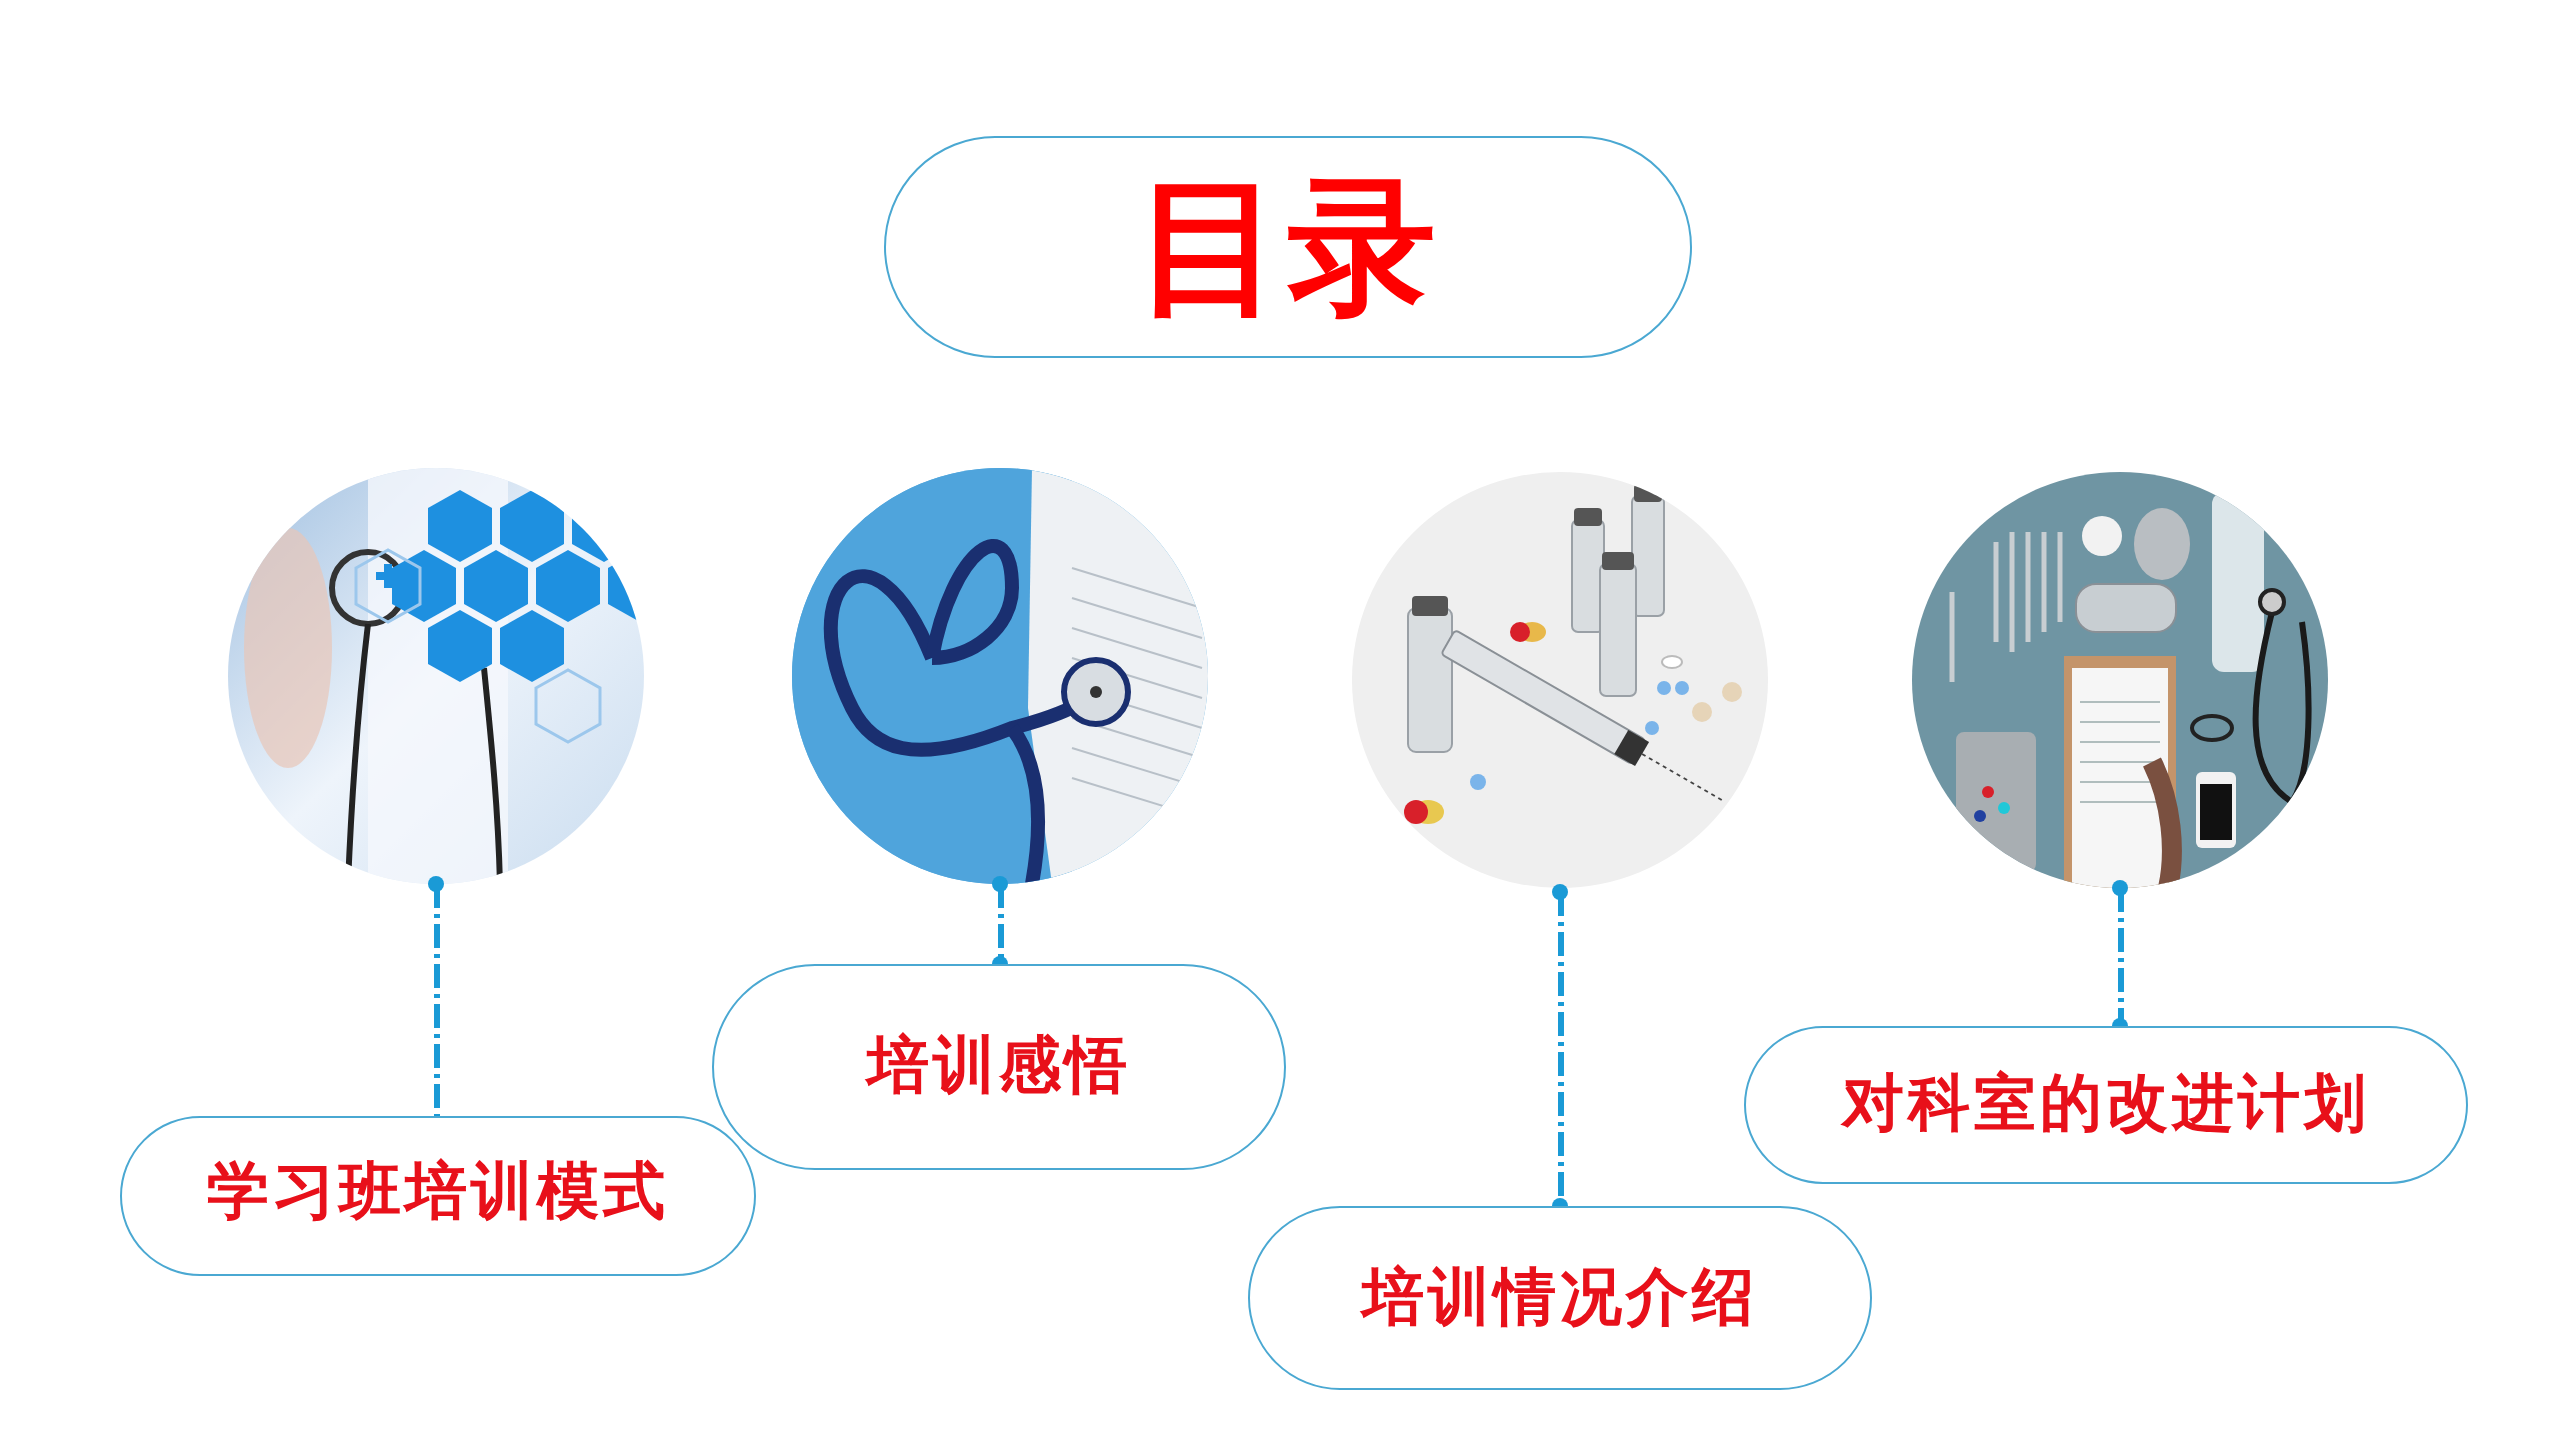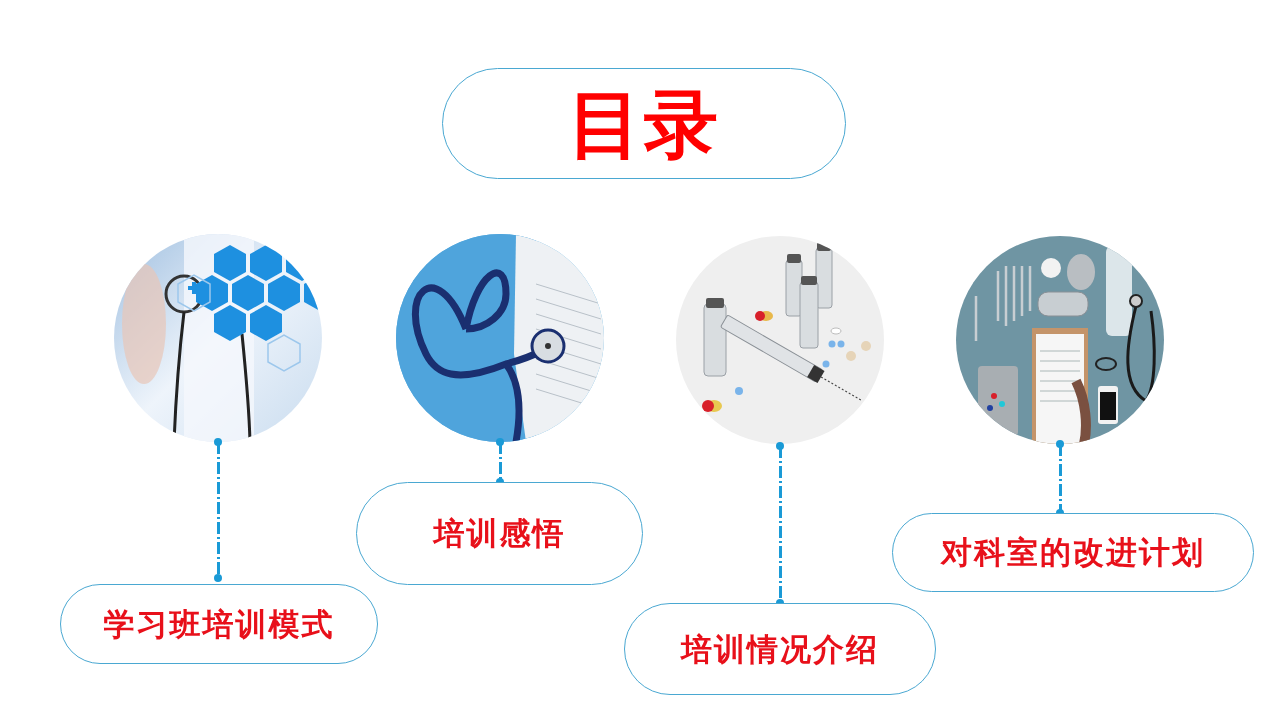--- a/index.html
+++ b/index.html
@@ -71,21 +71,21 @@
     </g>
     <polygon points="64,50 80,41 96,50 96,68 80,77 64,68" fill="none" stroke="#9cc7ec" stroke-width="1.5"></polygon>
     <rect x="74" y="52" width="12" height="4" fill="#1e90e0"></rect>
       <rect x="78" y="48" width="4" height="12" fill="#1e90e0"></rect>
     <polygon points="154,110 170,101 186,110 186,128 170,137 154,128" fill="none" stroke="#9cc7ec" stroke-width="1.5"></polygon>
   </svg>
 </div>
 <div class="dot" style="left:214px; top:438px;"></div>
 <div class="connector" style="left:216.5px; top:442px; height:136px;"></div>
 <div class="dot" style="left:214px; top:574px;"></div>
-<div class="pill" style="left:60px; top:584px; width:318px; height:80px;">
+<div class="pill" style="left:60px; top:558px; width:318px; height:80px;font-family:Liberation Mono, monospace;">
   <span class="item-text">学习班培训模式</span>
 </div>
 
 <div class="circle" style="left:396px; top:234px;">
   <svg width="208" height="208" viewBox="0 0 208 208">
     <rect width="208" height="208" fill="#5aaee0"></rect>
     <rect x="0" y="0" width="140" height="208" fill="#4fa4dc"></rect>
     <polygon points="120,0 208,0 208,208 130,208 118,120" fill="#eef1f4"></polygon>
     <g stroke="#b8c0c8" stroke-width="1">
       <line x1="140" y1="50" x2="205" y2="70"></line>
@@ -184,15 +184,15 @@
     <rect x="142" y="150" width="20" height="38" rx="3" fill="#f2f2f2"></rect>
     <rect x="144" y="156" width="16" height="28" fill="#111"></rect>
     <ellipse cx="150" cy="128" rx="10" ry="6" fill="none" stroke="#222" stroke-width="2"></ellipse>
     <path d="M180 70 C 170 110, 165 150, 190 165 C 200 150, 200 110, 195 75" stroke="#1a1a1a" stroke-width="3" fill="none"></path>
     <circle cx="180" cy="65" r="6" fill="#ccc" stroke="#222" stroke-width="2"></circle>
   </svg>
 </div>
 <div class="dot" style="left:1056px; top:440px;"></div>
 <div class="connector" style="left:1058.5px; top:444px; height:69px;"></div>
 <div class="dot" style="left:1056px; top:509px;"></div>
-<div class="pill" style="left:892px; top:513px; width:362px; height:79px;justify-content:center;">
+<div class="pill" style="left:872px; top:513px; width:362px; height:79px;justify-content:center;">
   <span class="item-text">对科室的改进计划</span>
 </div>
 
 </body></html>

